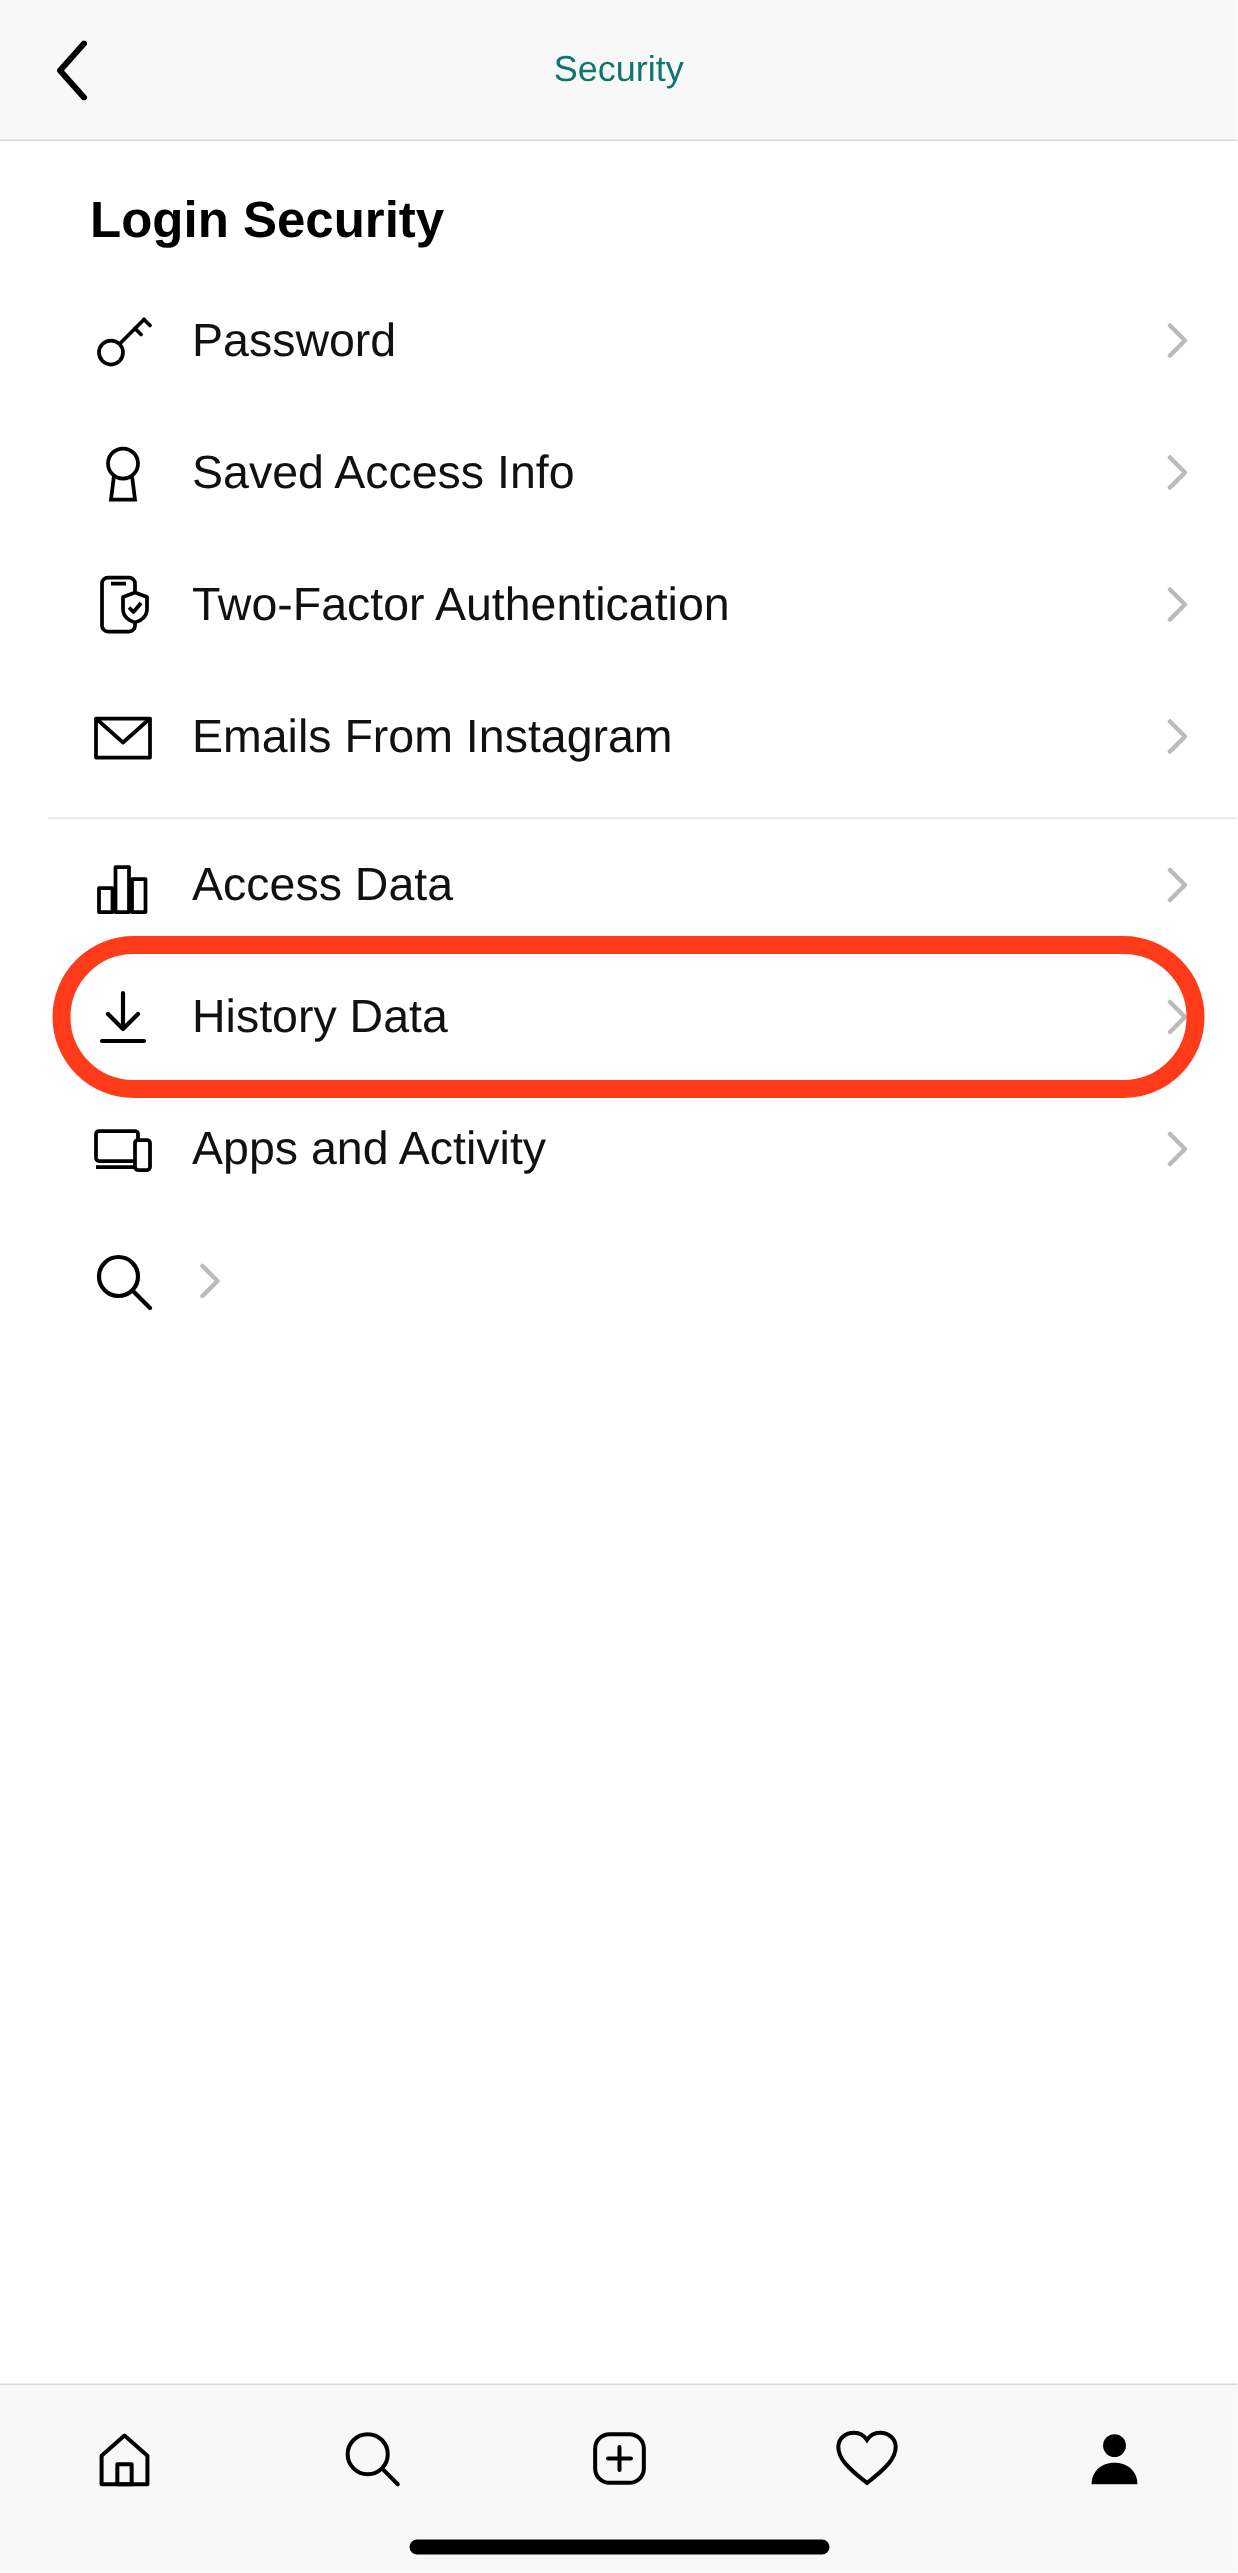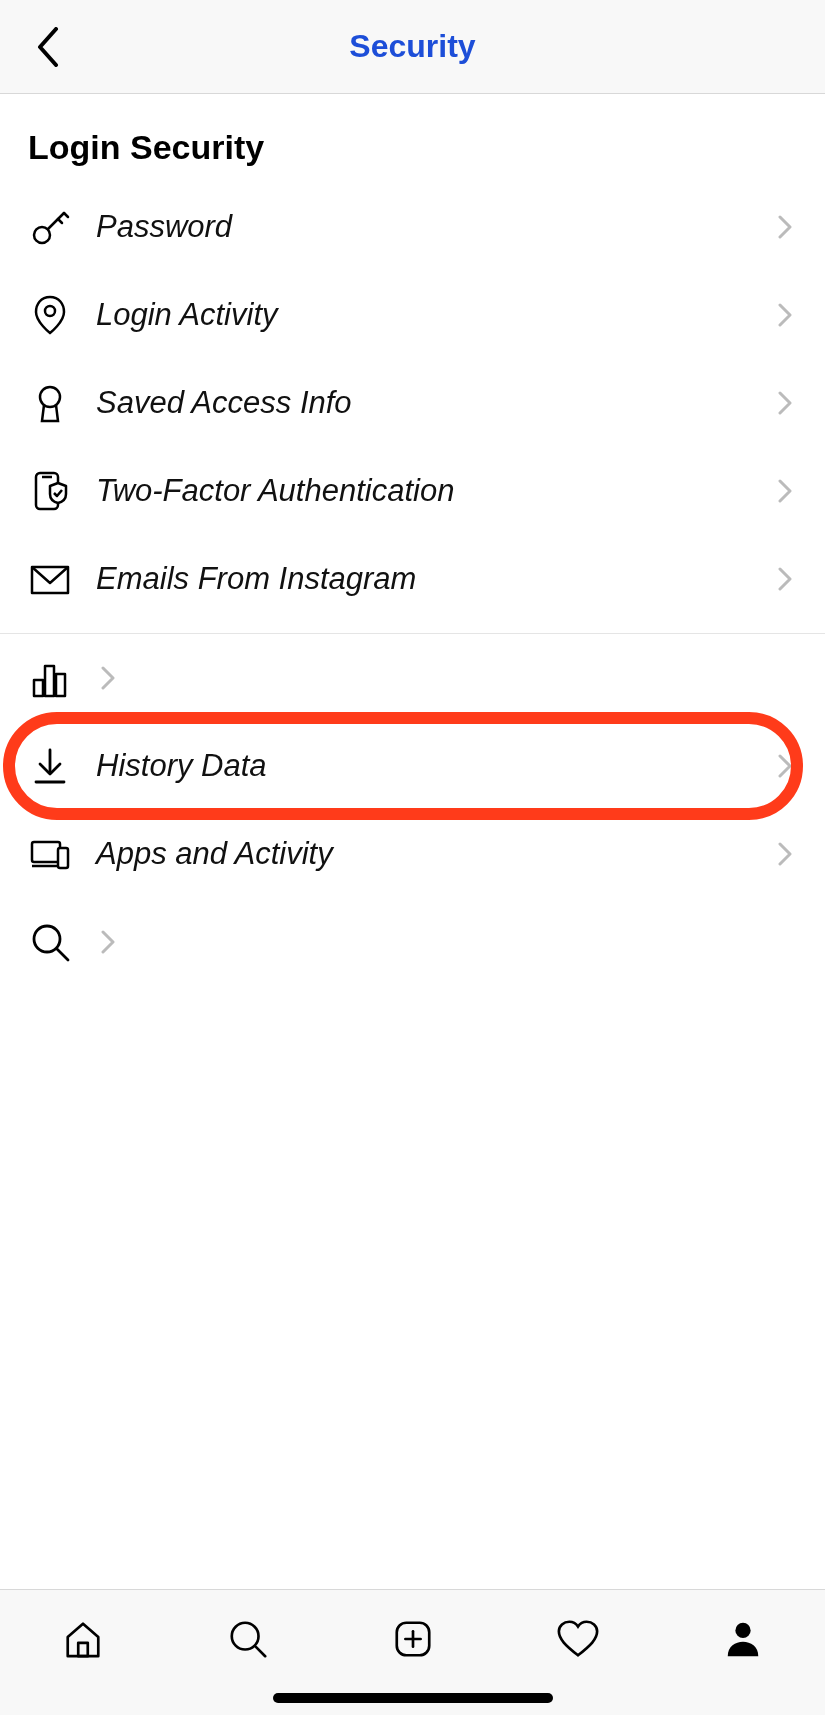--- a/index.html
+++ b/index.html
@@ -15,38 +15,37 @@
   }
   .back-btn {
     position: absolute;
     left: 28px;
     top: 50%;
     transform: translateY(-50%);
     width: 40px; height: 40px;
     display:flex; align-items:center; justify-content:center;
   }
   .header-title {
-    font-size: 32px;
-    font-weight: 700;
-    color: #1d4ed8;
-  }
-  .content { background:#fff; }
+    font-size: 24px;
+    font-weight: 400;
+    color: #0f766e;
+  }
+  .content { background:#fff;margin-left:32px; }
   .section-header {
     font-size: 34px;
     font-weight: 700;
     color: #000;
     padding: 34px 28px 16px 28px;
   }
   .row {
     display: flex;
     align-items: center;
     height: 88px;
     padding: 0 28px;
     position: relative;
-    font-style: italic;
   }
   .row .icon {
     width: 44px; height: 44px;
     display:flex; align-items:center; justify-content:center;
     margin-right: 24px;
   }
   .row .label {
     font-size: 31px;
     color: #111;
     flex: 1;
@@ -121,36 +120,20 @@
         </svg>
     </span>
     <span class="label">Password</span>
     <span class="chev">
         <svg width="14" height="24" viewBox="0 0 14 24">
           <polyline points="2,2 12,12 2,22" fill="none" stroke="#bbb" stroke-width="3" stroke-linecap="round" stroke-linejoin="round"></polyline>
         </svg>
       </span>
   </div>
 
-  <div class="row">
-    <span class="icon">
-      <svg width="44" height="44" viewBox="0 0 44 44">
-          <g fill="none" stroke="#000" stroke-width="2.5">
-            <path d="M22 4 C13 4 8 11 8 19 C8 29 22 40 22 40 C22 40 36 29 36 19 C36 11 31 4 22 4 Z"></path>
-            <circle cx="22" cy="18" r="5"></circle>
-          </g>
-        </svg>
-    </span>
-    <span class="label">Login Activity</span>
-    <span class="chev">
-        <svg width="14" height="24" viewBox="0 0 14 24">
-          <polyline points="2,2 12,12 2,22" fill="none" stroke="#bbb" stroke-width="3" stroke-linecap="round" stroke-linejoin="round"></polyline>
-        </svg>
-      </span>
-  </div>
 
   <div class="row">
     <span class="icon">
       <svg width="44" height="44" viewBox="0 0 44 44">
           <g fill="none" stroke="#000" stroke-width="2.5">
             <circle cx="22" cy="16" r="10"></circle>
             <path d="M16 24 L14 40 L30 40 L28 24"></path>
           </g>
         </svg>
     </span>
@@ -204,20 +187,21 @@
   <div class="row">
     <span class="icon">
       <svg width="44" height="44" viewBox="0 0 44 44">
           <g fill="none" stroke="#000" stroke-width="2.5" stroke-linejoin="round">
             <rect x="6" y="24" width="9" height="16"></rect>
             <rect x="17" y="10" width="9" height="30"></rect>
             <rect x="28" y="18" width="9" height="22"></rect>
           </g>
         </svg>
     </span>
+    <span class="label">Access Data</span>
     <span class="chev">
         <svg width="14" height="24" viewBox="0 0 14 24">
           <polyline points="2,2 12,12 2,22" fill="none" stroke="#bbb" stroke-width="3" stroke-linecap="round" stroke-linejoin="round"></polyline>
         </svg>
       </span>
   </div>
 
   <div class="row">
     <div class="highlight"></div>
     <span class="icon">

